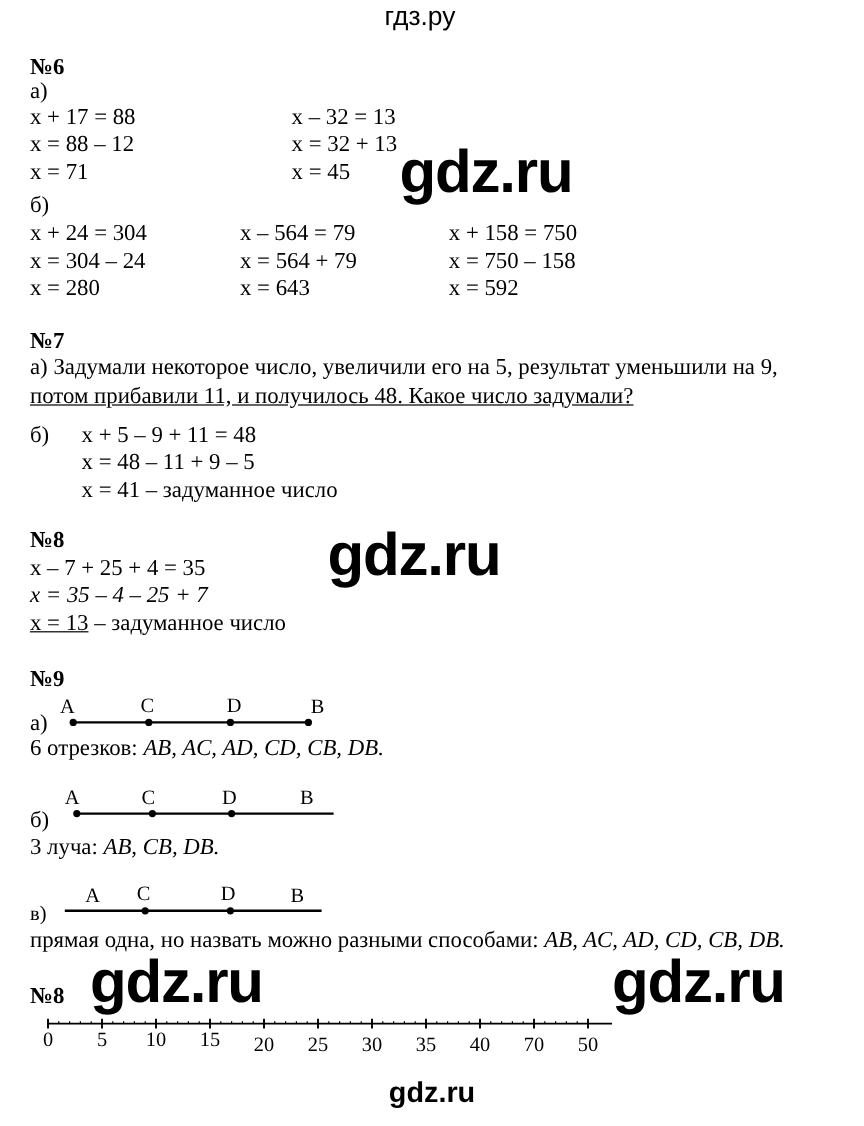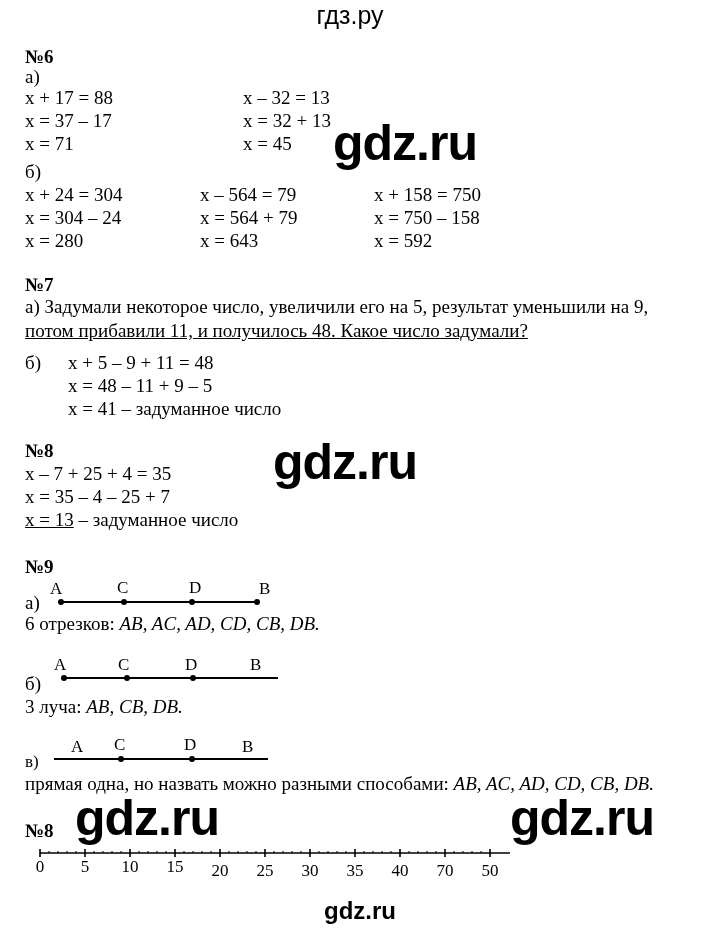--- a/index.html
+++ b/index.html
@@ -1,38 +1,38 @@
 <!DOCTYPE html>
 <html><head>
 <meta charset="utf-8">
 <style>
   html, body { margin: 0; padding: 0; background: #ffffff; }
   body { width: 720px; height: 938px; position: relative; overflow: hidden;
          font-family: "Liberation Serif", serif; color: #000; }
   .abs { position: absolute; white-space: nowrap; }
-  .site-title { font-family: "Liberation Sans", sans-serif; font-size: 25px; left: 0; width: 700px; text-align: center; top: 1px; }
+  .site-title { font-family: "Liberation Sans", sans-serif; font-size: 22px; left: 0; width: 700px; text-align: center; top: 1px; }
   .hdr { font-weight: bold; font-size: 19px; }
   .t { font-size: 19px; line-height: 22px; }
   .it { font-style: italic; }
   .u { text-decoration: underline; }
   .wm { font-family: "Liberation Sans", sans-serif; font-weight: bold; font-size: 50px; letter-spacing: -1px; line-height: 50px; }
   .wm-small { font-family: "Liberation Sans", sans-serif; font-weight: bold; font-size: 24px; }
   .pt-label { font-size: 17px; position: absolute; }
   svg { position: absolute; overflow: visible; }
   .nl-label { font-size: 17px; position: absolute; transform: translateX(-50%); }
 </style>
 </head>
 <body>
 
 <div class="abs site-title">гдз.ру</div>
 
 <div class="abs hdr" style="left:25px;top:46px;">№6</div>
 <div class="abs t" style="left:25px;top:66px;">а)</div>
 <div class="abs t" style="left:25px;top:87px;">x + 17 = 88</div>
-<div class="abs t" style="left:25px;top:110px;">x = 37 – 17</div>
+<div class="abs t" style="left:25px;top:110px;">x = 88 – 12</div>
 <div class="abs t" style="left:25px;top:133px;">x = 71</div>
 <div class="abs t" style="left:243px;top:87px;">x – 32 = 13</div>
 <div class="abs t" style="left:243px;top:110px;">x = 32 + 13</div>
 <div class="abs t" style="left:243px;top:133px;">x = 45</div>
 
 <div class="abs t" style="left:25px;top:161px;">б)</div>
 <div class="abs t" style="left:25px;top:184px;">x + 24 = 304</div>
 <div class="abs t" style="left:25px;top:207px;">x = 304 – 24</div>
 <div class="abs t" style="left:25px;top:230px;">x = 280</div>
 <div class="abs t" style="left:200px;top:184px;">x – 564 = 79</div>
@@ -45,21 +45,21 @@
 <div class="abs hdr" style="left:25px;top:274px;">№7</div>
 <div class="abs t" style="left:25px;top:296px;">а) Задумали некоторое число, увеличили его на 5, результат уменьшили на 9,</div>
 <div class="abs t" style="left:25px;top:320px;text-decoration:underline;">потом прибавили 11, и получилось 48. Какое число задумали?</div>
 <div class="abs t" style="left:25px;top:352px;">б)</div>
 <div class="abs t" style="left:68px;top:352px;">x + 5 – 9 + 11 = 48</div>
 <div class="abs t" style="left:68px;top:375px;">x = 48 – 11 + 9 – 5</div>
 <div class="abs t" style="left:68px;top:398px;">x = 41 – задуманное число</div>
 
 <div class="abs hdr" style="left:25px;top:440px;">№8</div>
 <div class="abs t" style="left:25px;top:463px;">x – 7 + 25 + 4 = 35</div>
-<div class="abs t" style="left:25px;top:486px;">x = 35 – 4 – 25 + 7</div>
+<div class="abs t" style="left:25px;top:486px;font-style:italic;">x = 35 – 4 – 25 + 7</div>
 <div class="abs t" style="left:25px;top:509px;"><span class="u">x = 13</span><span> – задуманное число</span></div>
 
 <div class="abs hdr" style="left:25px;top:556px;">№9</div>
 
 <div class="abs t" style="left:25px;top:592px;">а)</div>
 <div class="pt-label" style="left:50px;top:579px;">A</div>
 <div class="pt-label" style="left:117px;top:578px;">C</div>
 <div class="pt-label" style="left:189px;top:578px;">D</div>
 <div class="pt-label" style="left:259px;top:579px;">B</div>
 <svg style="left:0;top:0;" width="720" height="938">

